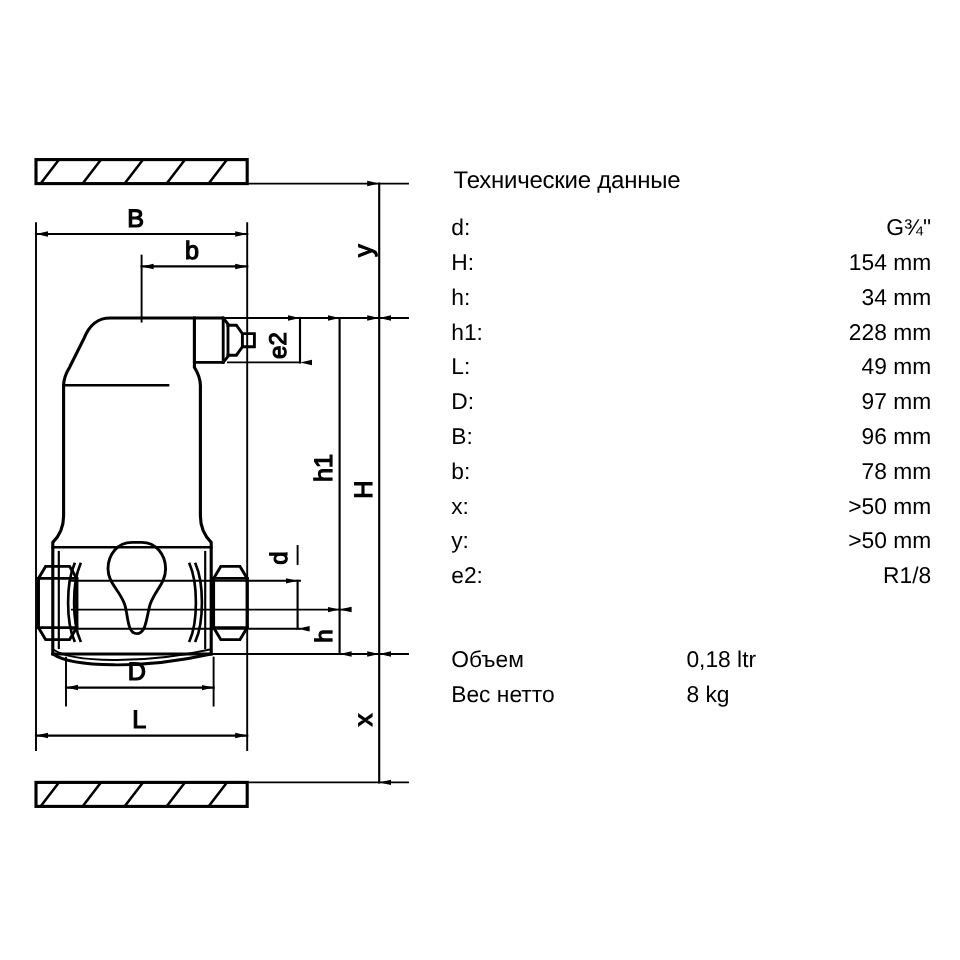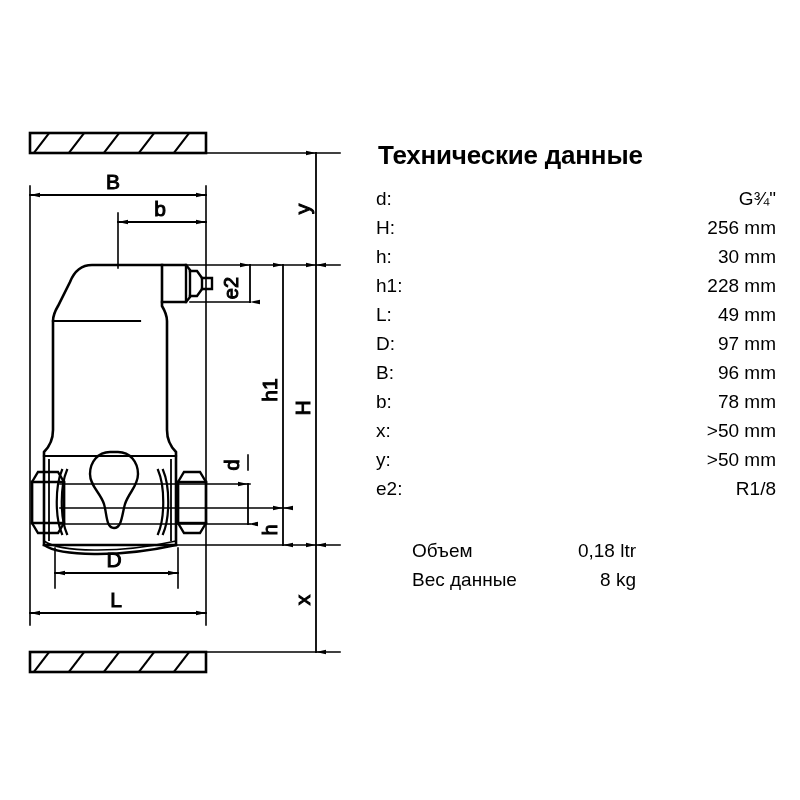--- a/index.html
+++ b/index.html
@@ -27,22 +27,22 @@
     width: 370px;
     height: 800px;
   }
   #specs {
     position: absolute;
     left: 376px;
     top: 140px;
     width: 400px;
   }
   .spec-title {
-    font-size: 26px;
-    font-weight: bold;
+    font-size: 20px;
+    font-weight: normal;
     letter-spacing: -0.2px;
     margin: 0 0 13px 2px;
     white-space: nowrap;
   }
   .spec-row {
     display: flex;
     justify-content: space-between;
     align-items: baseline;
     font-size: 19px;
     line-height: 29px;
@@ -58,21 +58,20 @@
     position: absolute;
     left: 376px;
     top: 536px;
     width: 260px;
   }
   .extra-row {
     display: flex;
     font-size: 19px;
     line-height: 29px;
     white-space: nowrap;
-    margin-left: 36px;
   }
   .extra-row .k {
     width: 196px;
   }
   .extra-row .v {
     text-align: center;
   }
   svg text {
     font-family: "Liberation Sans", sans-serif;
     fill: #000;
@@ -288,25 +287,25 @@
 
   <div id="specs">
     <div class="spec-title">Технические данные</div>
 
     <div class="spec-row">
       <span class="k">d:</span>
       <span class="v">G¾"</span>
     </div>
     <div class="spec-row">
       <span class="k">H:</span>
-      <span class="v">256 mm</span>
+      <span class="v">154 mm</span>
     </div>
     <div class="spec-row">
       <span class="k">h:</span>
-      <span class="v">30 mm</span>
+      <span class="v">34 mm</span>
     </div>
     <div class="spec-row">
       <span class="k">h1:</span>
       <span class="v">228 mm</span>
     </div>
     <div class="spec-row">
       <span class="k">L:</span>
       <span class="v">49 mm</span>
     </div>
     <div class="spec-row">
@@ -334,18 +333,18 @@
       <span class="v">R1/8</span>
     </div>
   </div>
 
   <div id="extras">
     <div class="extra-row">
       <span class="k">Объем</span>
       <span class="v">0,18 ltr</span>
     </div>
     <div class="extra-row">
-      <span class="k">Вес данные</span>
+      <span class="k">Вес нетто</span>
       <span class="v">8 kg</span>
     </div>
   </div>
 
 </div>
 
 </body></html>

